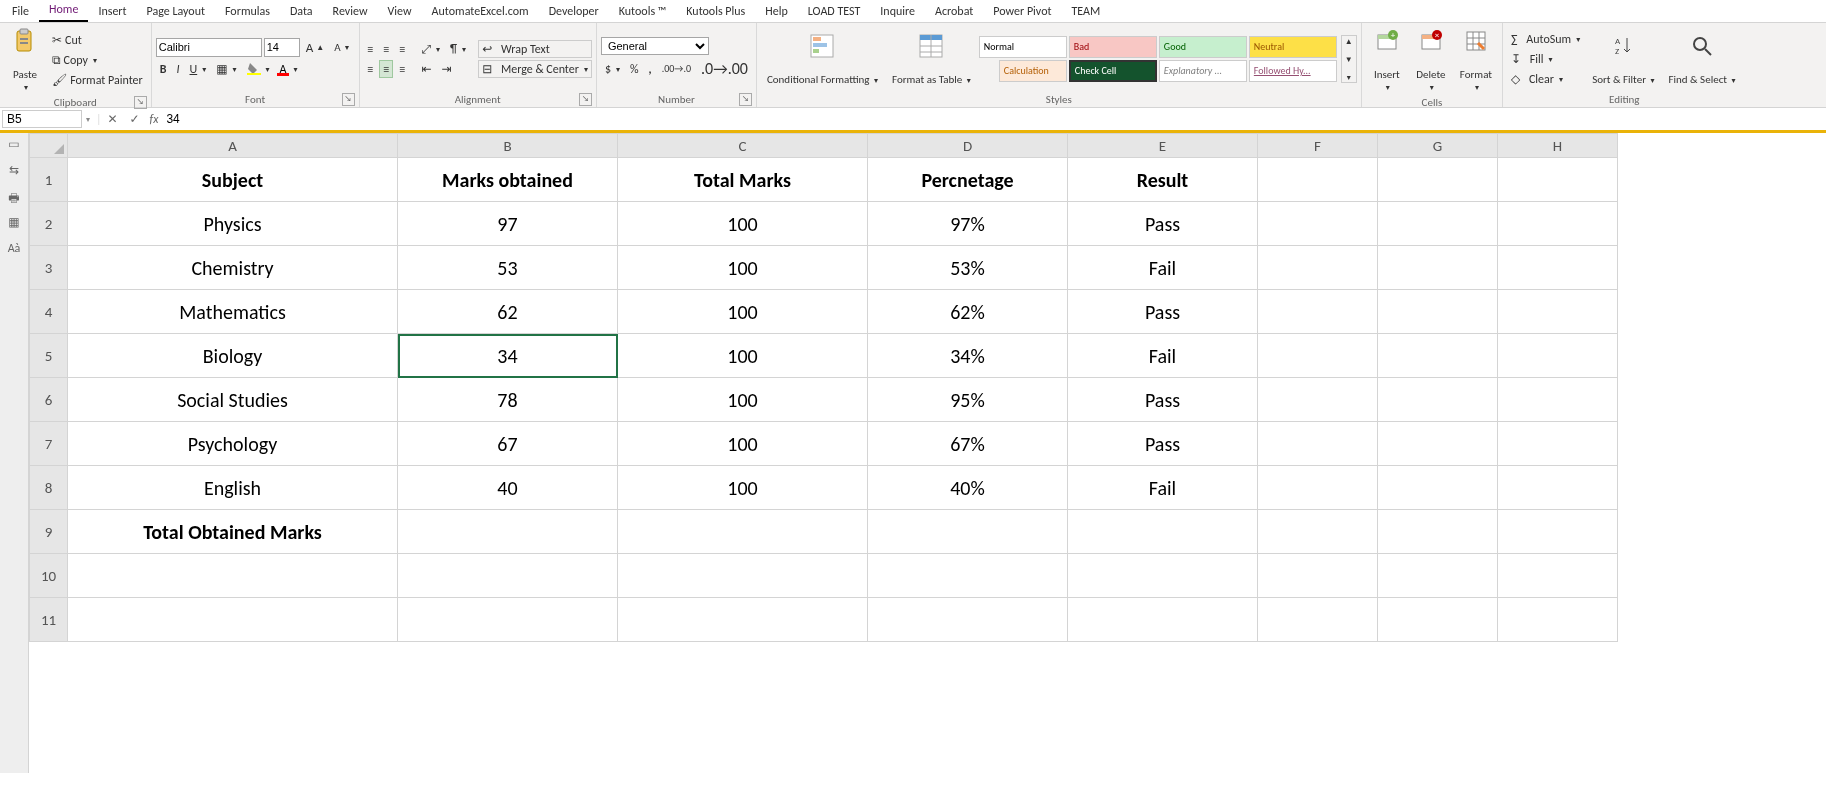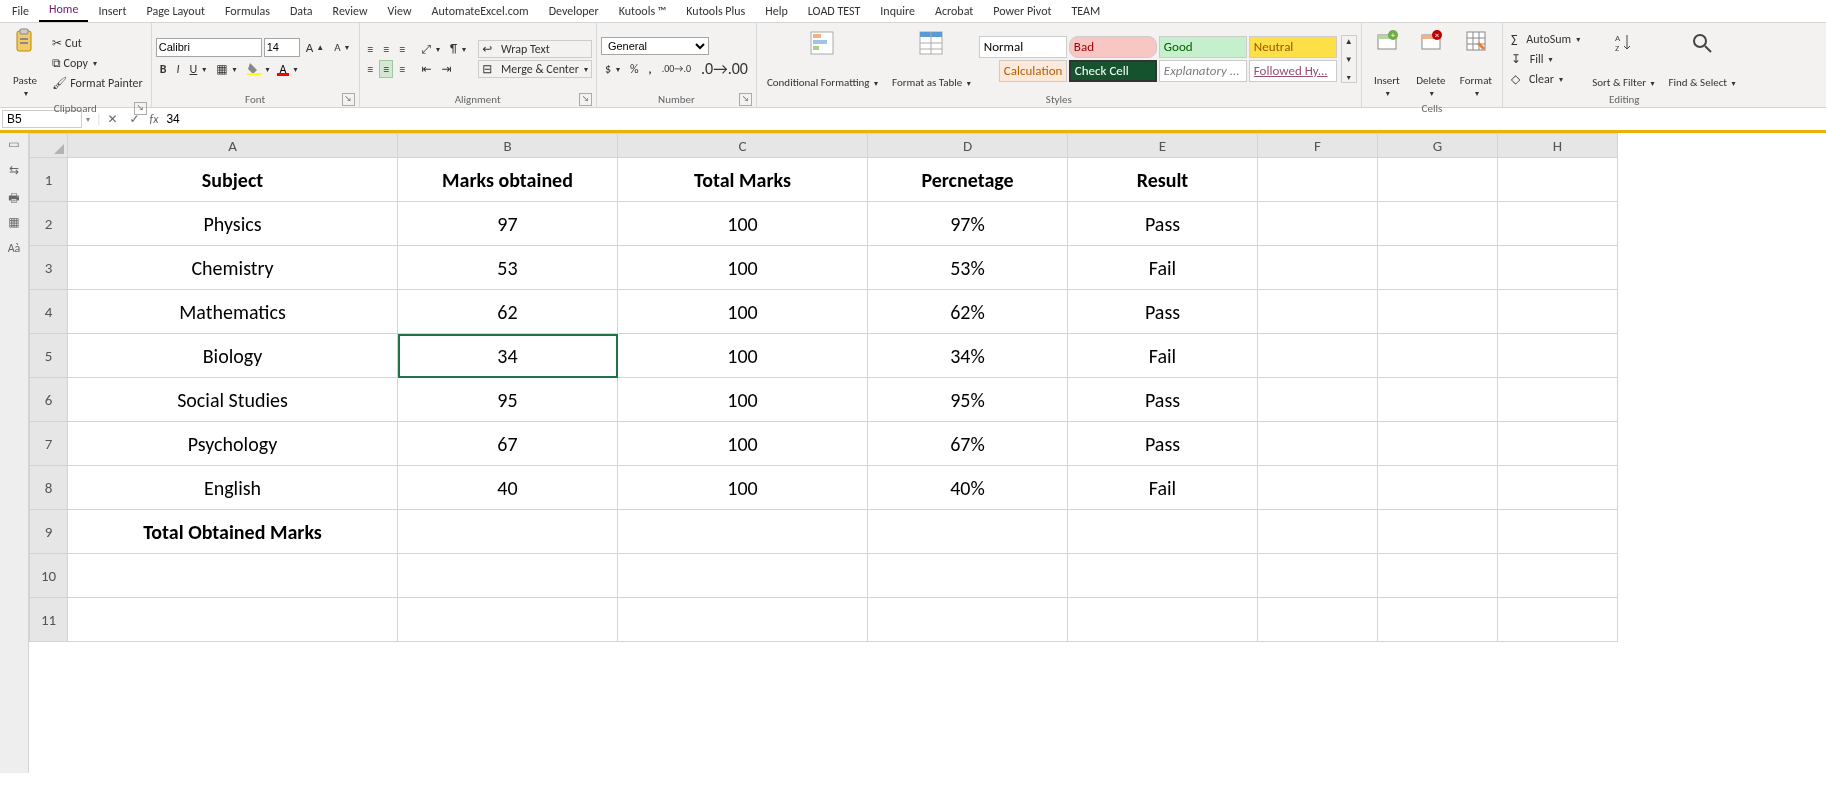--- a/index.html
+++ b/index.html
@@ -11,29 +11,29 @@
   .ribbon{display:flex;background:#f3f2f1;border-bottom:1px solid #d4d4d4;height:84px;}
   .group{display:flex;flex-direction:column;border-right:1px solid #d9d9d9;padding:2px 4px 0 4px;position:relative;}
   .group .body{flex:1;display:flex;align-items:center;gap:2px;}
   .group .title{font-size:11px;color:#666;text-align:center;padding:1px 0;position:relative;}
   .group .title .launcher{position:absolute;right:0;bottom:1px;width:11px;height:11px;border:1px solid #aaa;font-size:8px;line-height:9px;text-align:center;cursor:default;}
   .col{display:flex;flex-direction:column;gap:2px;justify-content:center;}
   .row{display:flex;gap:2px;}
   .btn{display:flex;align-items:center;gap:3px;padding:1px 3px;cursor:default;border:1px solid transparent;}
   .bigbtn{display:flex;flex-direction:column;align-items:center;justify-content:center;padding:2px 6px;cursor:default;min-width:30px;}
   .bigbtn .icon{width:28px;height:28px;display:flex;align-items:center;justify-content:center;}
-  .bigbtn .lbl{font-size:11px;text-align:center;line-height:12px;margin-top:20px;}
+  .bigbtn .lbl{font-size:11px;text-align:center;line-height:12px;margin-top:14px;}
   select,input[type=text]{font-size:11px;border:1px solid #a6a6a6;background:#fff;padding:1px 2px;}
   .font-name{width:100px;}
   .font-size{width:30px;}
   .numfmt{width:108px;}
   .icon svg{display:block;}
   .caret{font-size:8px;margin-left:2px;}
   .style-gallery{display:grid;grid-template-columns:repeat(4,88px);grid-auto-rows:22px;gap:2px;}
-  .style-cell{border:1px solid #ccc;font-size:13px;padding:2px 4px;display:flex;align-items:center;overflow:hidden;white-space:nowrap;}
+  .style-cell{border:1px solid #ccc;font-size:10px;padding:2px 4px;display:flex;align-items:center;overflow:hidden;white-space:nowrap;}
   .style-scroll{display:flex;flex-direction:column;justify-content:space-between;border:1px solid #ccc;height:46px;width:14px;margin-left:2px;}
   .style-scroll div{text-align:center;font-size:8px;cursor:default;}
   
   .fbar{display:flex;align-items:center;height:22px;border-bottom:3px solid #eab308;background:#fff;}
   .namebox{width:70px;border:1px solid #ccc;margin:1px 2px;padding:1px 4px;font-size:12px;}
   .fbar .fxbtn{width:22px;text-align:center;color:#666;cursor:default;}
   .fbar .fx{font-style:italic;color:#666;margin:0 4px;}
   .fbar .formula{flex:1;border:none;outline:none;font-size:12px;padding:1px 4px;}
   
   .sheet-wrap{display:flex;height:640px;}
@@ -221,21 +221,21 @@
               <rect x="2" y="2" width="22" height="5" fill="#5b9bd5"></rect>
               <line x1="2" y1="13" x2="24" y2="13" stroke="#aaa"></line>
               <line x1="2" y1="19" x2="24" y2="19" stroke="#aaa"></line>
               <line x1="13" y1="2" x2="13" y2="24" stroke="#aaa"></line>
             </svg>
           </span>
         <span class="lbl"><span>Format as Table</span> <span class="caret">▾</span></span>
       </div>
       <div class="style-gallery" id="style-gallery">
           <div class="style-cell" style="background: rgb(255, 255, 255); color: rgb(0, 0, 0);">Normal</div>
-          <div class="style-cell" style="background: rgb(248, 199, 196); color: rgb(156, 0, 6); border-radius: 9px;">Bad</div>
+          <div class="style-cell" style="background: rgb(248, 199, 196); color: rgb(156, 0, 6);">Bad</div>
           <div class="style-cell" style="background: rgb(198, 239, 206); color: rgb(0, 97, 0);">Good</div>
           <div class="style-cell" style="background: #fde047; color: rgb(156, 87, 0);">Neutral</div>
           <div class="style-cell" style="background: rgb(253, 233, 217); color: rgb(180, 95, 6); margin-left: 20px;">Calculation</div>
           <div class="style-cell" style="background: #14532d; color: rgb(255, 255, 255); border: 2px solid rgb(51, 51, 51);">Check Cell</div>
           <div class="style-cell" style="background: rgb(255, 255, 255); color: rgb(127, 127, 127); font-style: italic;">Explanatory ...</div>
           <div class="style-cell" style="background: rgb(255, 255, 255); color: rgb(149, 79, 114); text-decoration: underline;">Followed Hy...</div>
         </div>
       <div class="style-scroll">
           <div>▲</div>
           <div>▼</div>
@@ -409,21 +409,21 @@
             <td class="cell">100</td>
             <td class="cell">34%</td>
             <td class="cell">Fail</td>
             <td class="ecell"></td>
             <td class="ecell"></td>
             <td class="ecell"></td>
           </tr>
           <tr>
             <th class="rowh">6</th>
             <td class="cell">Social Studies</td>
-            <td class="cell">95</td>
+            <td class="cell">78</td>
             <td class="cell">100</td>
             <td class="cell">95%</td>
             <td class="cell">Pass</td>
             <td class="ecell"></td>
             <td class="ecell"></td>
             <td class="ecell"></td>
           </tr>
           <tr>
             <th class="rowh">7</th>
             <td class="cell">Psychology</td>

